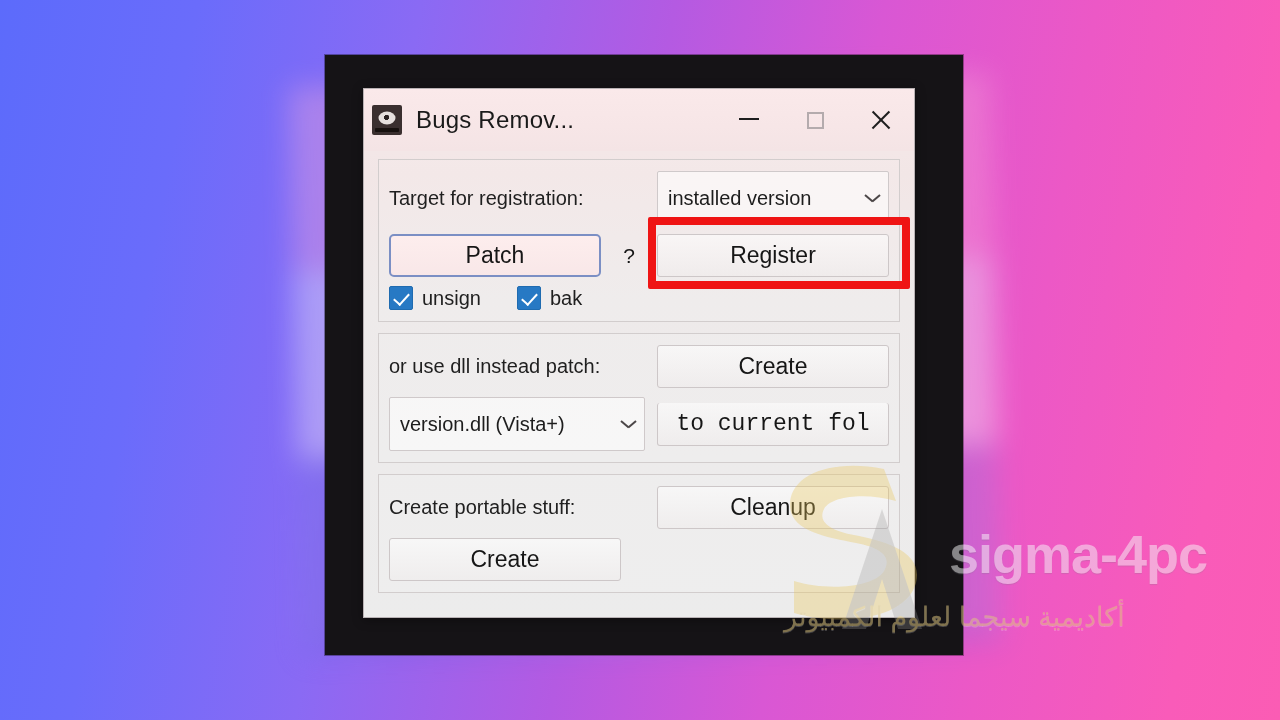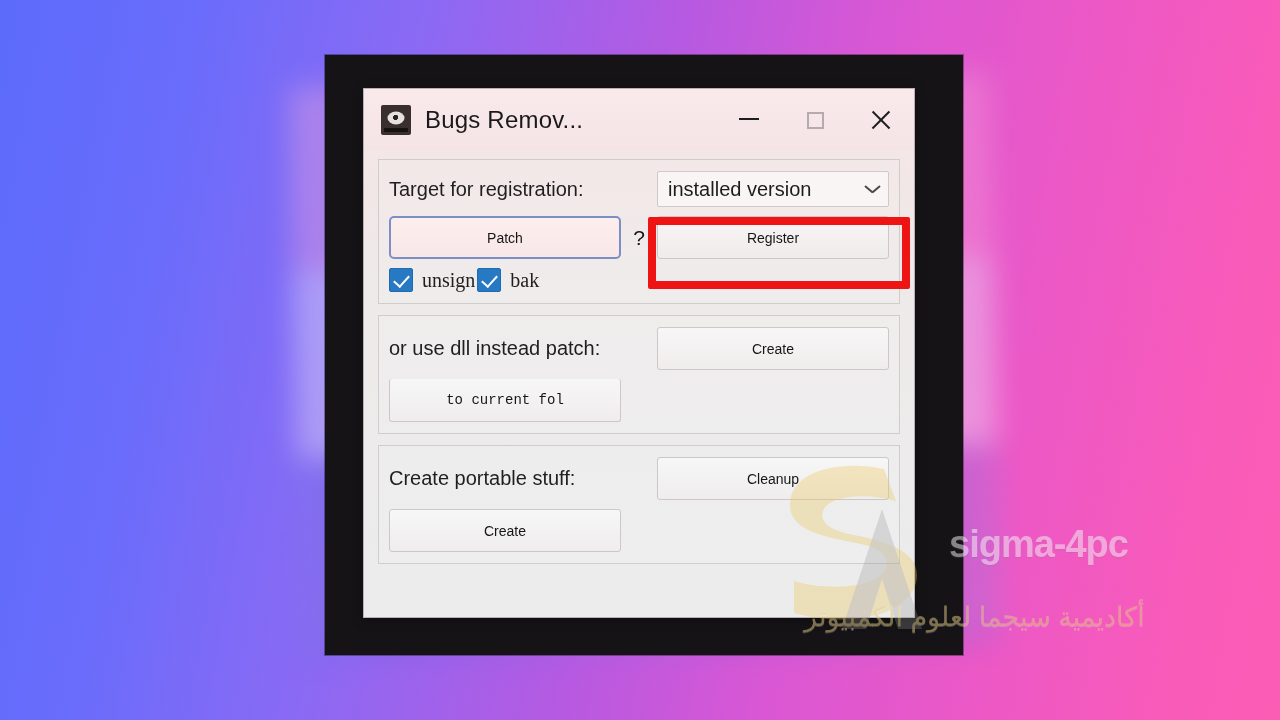--- a/index.html
+++ b/index.html
@@ -84,21 +84,21 @@
     box-shadow: 0 2px 10px rgba(0,0,0,.35);
   }
 
   
   #titlebar {
     height: 62px;
     flex: 0 0 62px;
     display: flex;
     align-items: center;
     background: linear-gradient(180deg, #fae9ea 0%, #f7e6e7 60%, #f4e4e5 100%);
-    padding-left: 17px;
+    padding-left: 8px;
   }
   #app-icon {
     width: 30px; height: 30px;
     background: #3a2f2f;
     border-radius: 2px;
     position: relative;
     flex: 0 0 30px;
     margin-right: 14px;
   }
   #app-icon .disc {
@@ -170,34 +170,34 @@
     background: rgba(255,255,255,.10);
     padding: 11px 10px;
     display: flex;
     flex-direction: column;
     gap: 9px;
   }
 
   .row {
     display: flex;
     align-items: center;
-    gap: 2px;
+    gap: 12px;
   }
 
   .label {
     font-size: 20px;
     color: #1f1f1f;
     white-space: nowrap;
   }
   .label.grow { flex: 1; }
 
   
   .combo {
     flex: 0 0 232px;
-    height: 36px;
+    height: 54px;
     background: rgba(255,255,255,.55);
     border: 1px solid #cfc9ca;
     border-radius: 2px;
     display: flex;
     align-items: center;
     padding: 0 8px 0 10px;
     font-size: 20px;
     color: #1d1d1d;
     cursor: default;
     position: relative;
@@ -218,21 +218,21 @@
 
   
   .btn {
     height: 43px;
     background: linear-gradient(180deg, rgba(255,255,255,.55) 0%, rgba(240,236,236,.45) 100%);
     border: 1px solid #cdc7c8;
     border-radius: 3px;
     display: flex;
     align-items: center;
     justify-content: center;
-    font-size: 14px;
+    font-size: 23px;
     color: #161616;
     cursor: default;
     white-space: nowrap;
     overflow: hidden;
   }
   .btn.wide  { flex: 1; }
   .btn.half  { flex: 0 0 232px; }
   .btn.tiny  { flex: 0 0 32px; font-size: 21px; }
 
   .btn.default {
@@ -258,21 +258,21 @@
   }
   .chk::after {
     content: "";
     position: absolute;
     left: 7px; top: 3px;
     width: 7px; height: 13px;
     border: solid #fff;
     border-width: 0 2.6px 2.6px 0;
     transform: rotate(42deg);
   }
-  .chk-label { font-size: 20px; color: #1f1f1f; font-family: Liberation Serif, serif; }
+  .chk-label { font-size: 20px; color: #1f1f1f; }
 
   
   #highlight {
     position: absolute;
     left: 648px;
     top: 217px;
     width: 262px;
     height: 72px;
     border: 8px solid #ef1414;
     border-radius: 2px;
@@ -294,37 +294,36 @@
   #wm-logo {
     position: absolute;
     left: 0; top: -20px;
     width: 190px; height: 185px;
     opacity: .85;
   }
   #wm-text {
     position: absolute;
     left: 185px;
     top: 52px;
-    font-size: 38px;
+    font-size: 54px;
     font-weight: bold;
     color: rgba(250,250,252,.88);
     letter-spacing: -1px;
     text-shadow: 0 1px 1px rgba(120,120,130,.45);
     white-space: nowrap;
   }
   #wm-arabic {
     position: absolute;
     left: 20px;
     top: 130px;
     font-size: 27px;
     color: rgba(222,198,126,.95);
     direction: rtl;
     white-space: nowrap;
     text-shadow: 0 1px 0 rgba(255,255,255,.35);
-    margin-left: 20px;
   }
 </style>
 </head>
 <body>
 
 <div id="stage">
 
   <div class="flag">
     <div class="band band-1"></div>
     <div class="band band-2"></div>
@@ -372,37 +371,41 @@
           <div class="btn wide default">Patch</div>
           <div class="btn tiny" style="border:none;background:none;">?</div>
           <div class="btn half">Register</div>
         </div>
 
         <div class="row">
           <div class="chk-wrap">
             <span class="chk"></span>
             <span class="chk-label">unsign</span>
           </div>
-          <div class="chk-wrap" style="">
+          <div class="chk-wrap" style="margin-left:24px">
             <span class="chk"></span>
             <span class="chk-label">bak</span>
           </div>
           <div style="flex:1"></div>
         </div>
 
       </div>
 
       <div class="group">
 
         <div class="row">
           <div class="label grow">or use dll instead patch:</div>
           <div class="btn half">Create</div>
         </div>
 
         <div class="row">
+          <div class="combo" style="flex:1">
+            <span class="val">version.dll (Vista+)</span>
+            <span class="chev"></span>
+          </div>
           <div class="btn half" style="border-top:none;font-family:Liberation Mono, monospace;">to current fol</div>
         </div>
 
       </div>
 
       <div class="group">
 
         <div class="row">
           <div class="label grow">Create portable stuff:</div>
           <div class="btn half">Cleanup</div>

